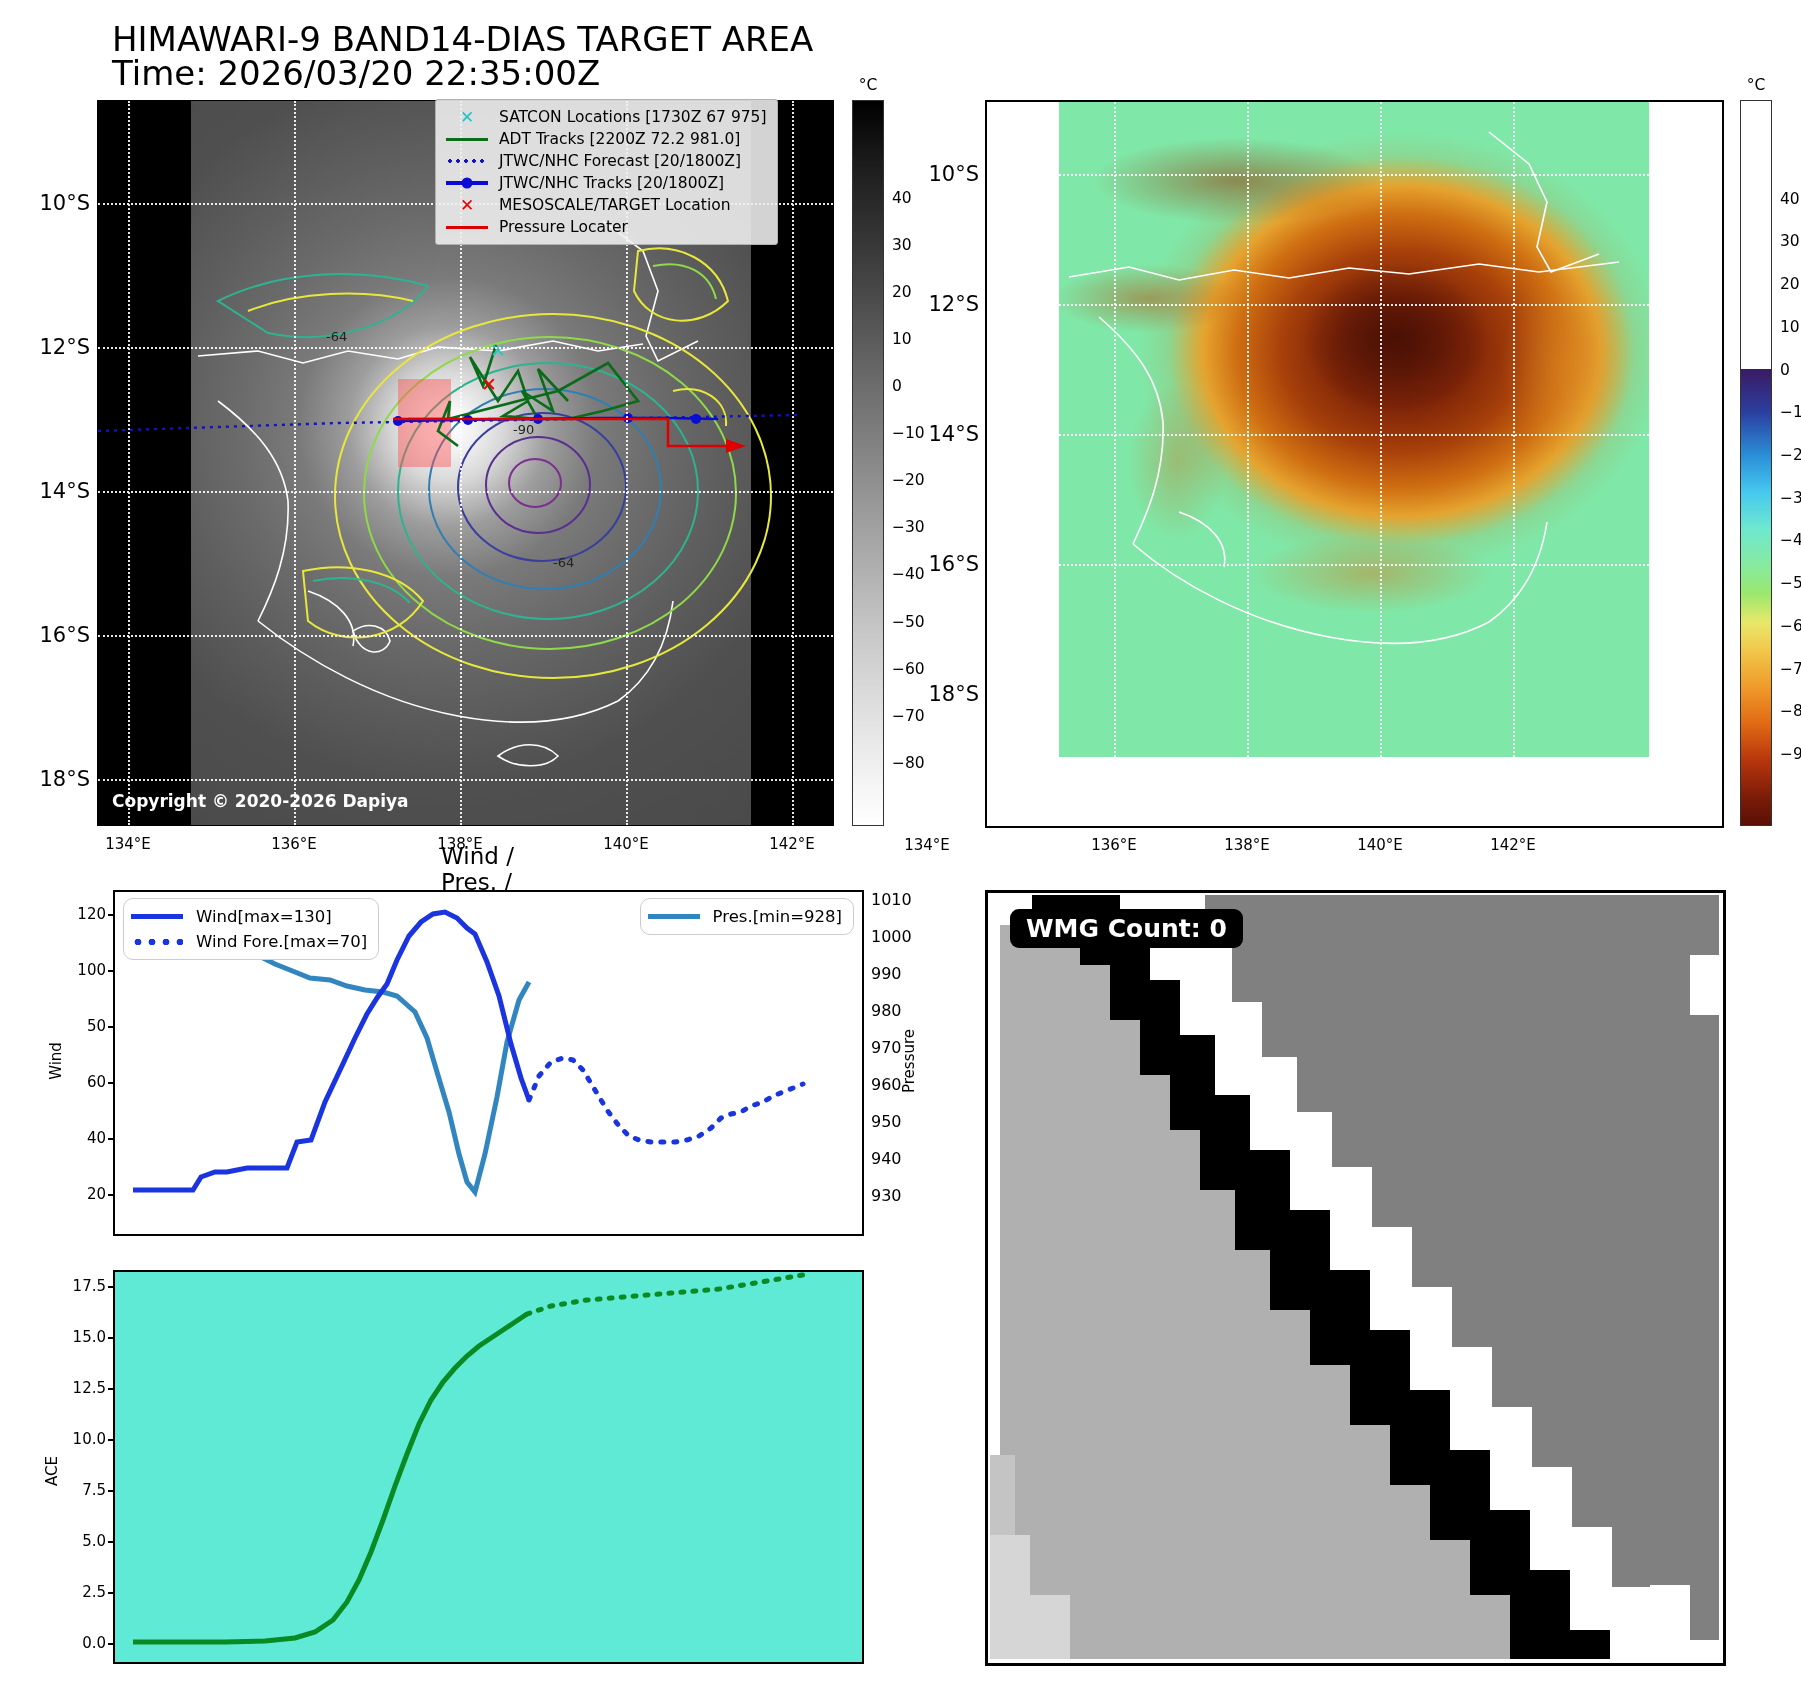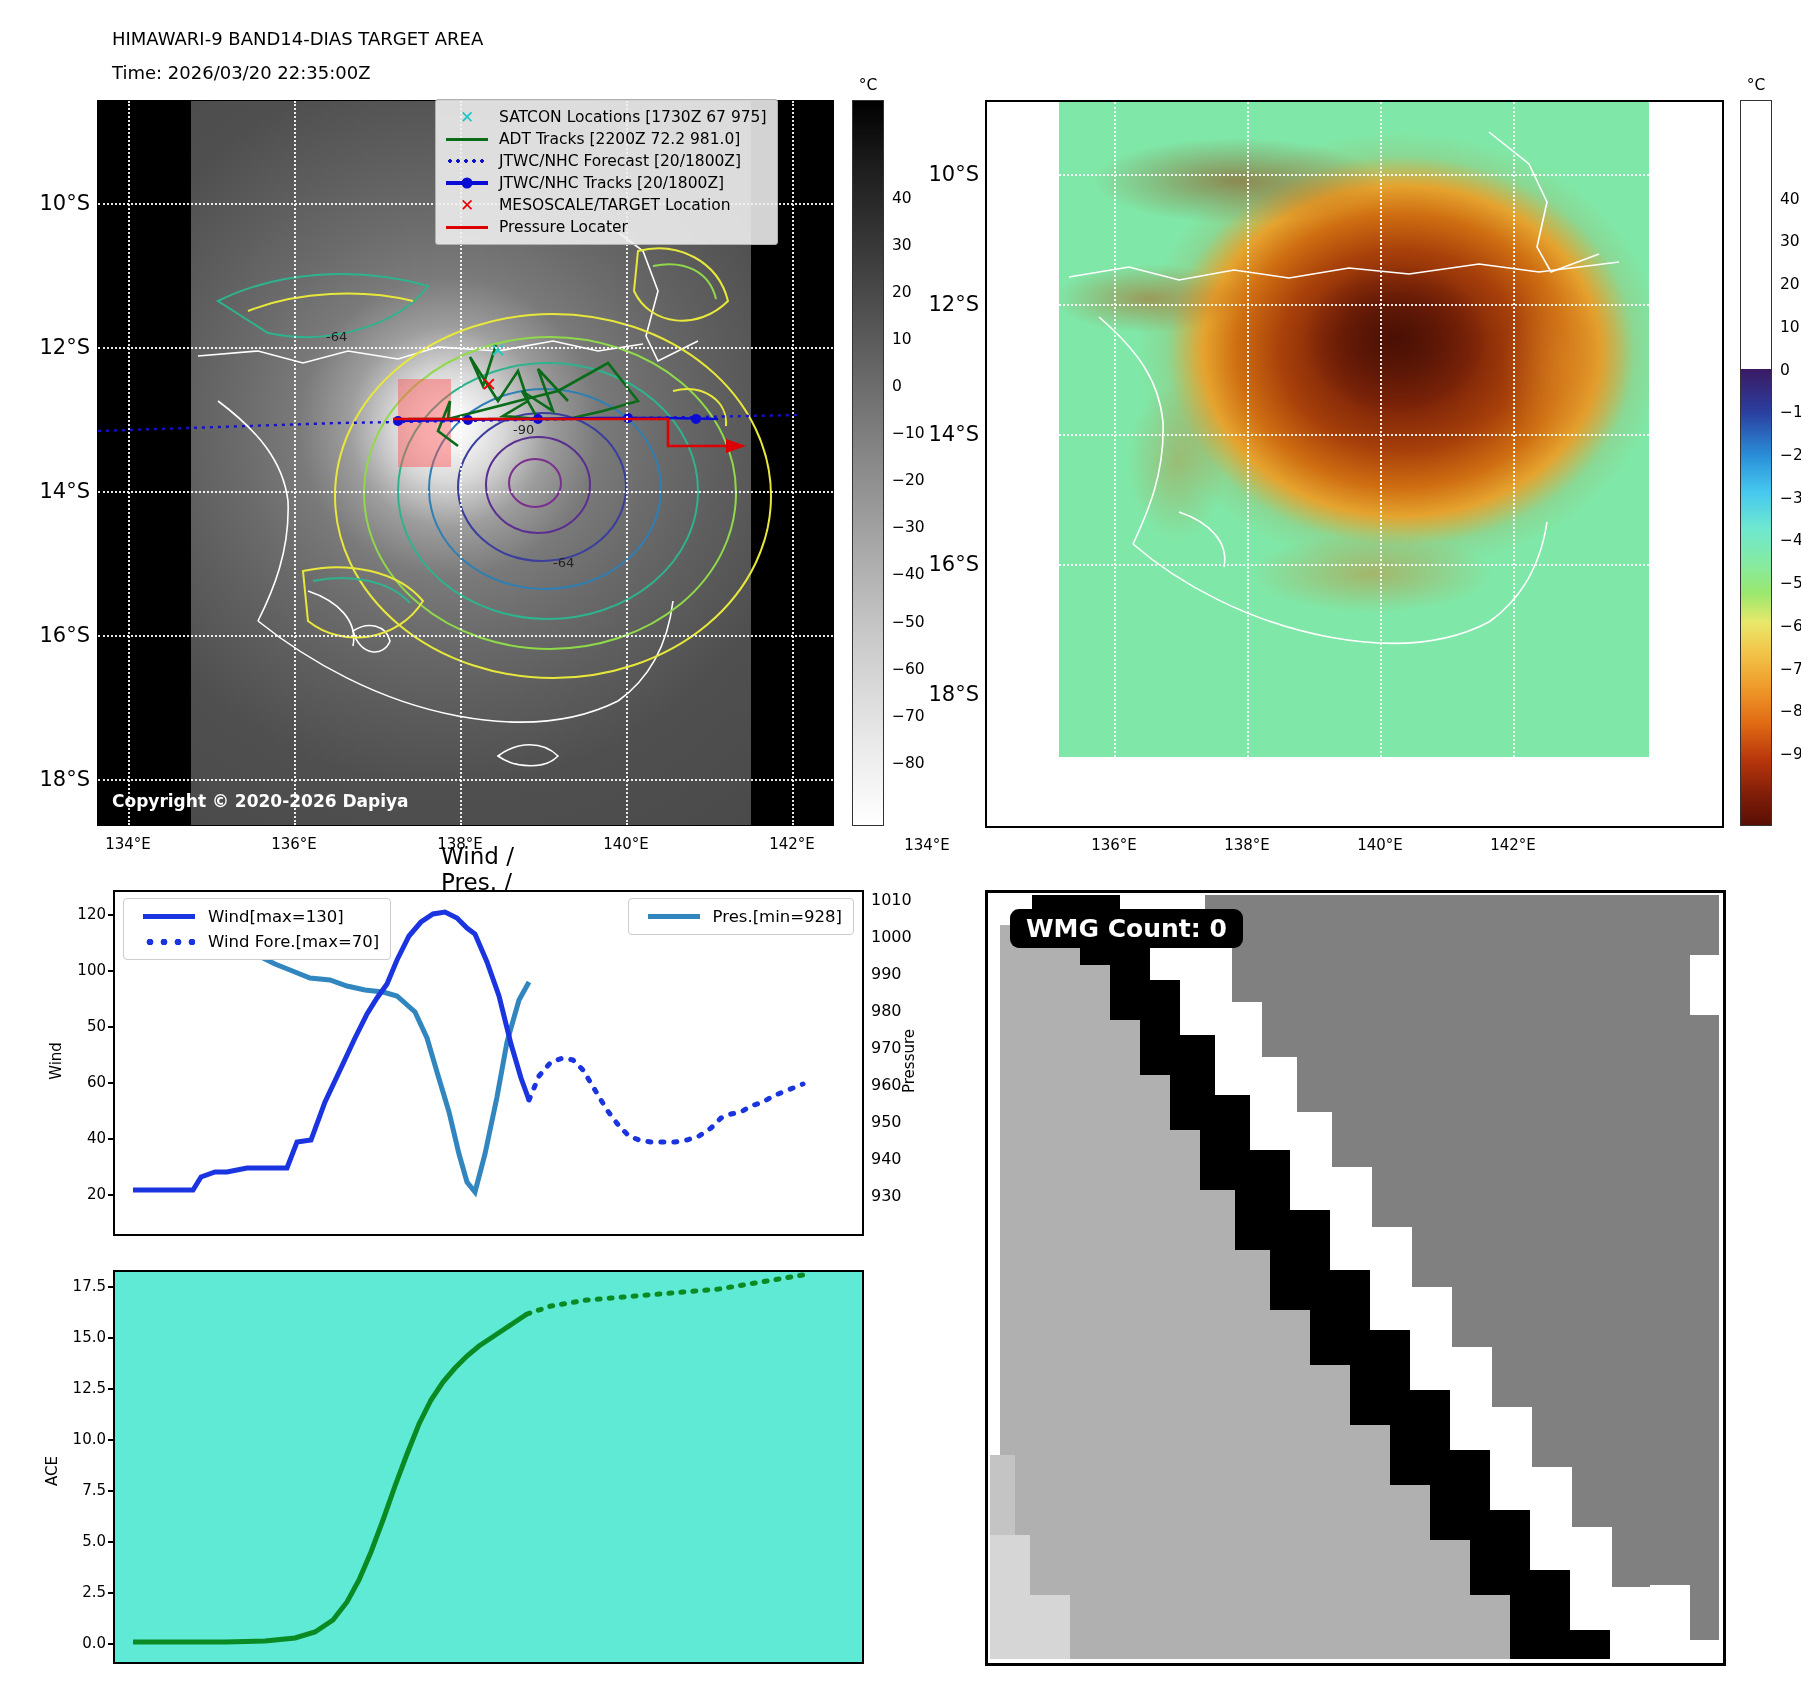--- a/index.html
+++ b/index.html
@@ -1,21 +1,21 @@
 <!DOCTYPE html>
 <html><head>
 <meta charset="utf-8">
 <style>
   html,body{margin:0;padding:0;background:#fff;}
   body{width:1801px;height:1690px;font-family:"DejaVu Sans",sans-serif;color:#000;position:relative;overflow:hidden;}
 
   .panel{position:absolute;}
 
   
-  #tl-title{position:absolute;left:112px;top:22px;font-size:18px;line-height:34px;white-space:pre;font-family:"DejaVu Sans",sans-serif;}
+  #tl-title{position:absolute;left:112px;top:22px;font-size:34px;line-height:34px;white-space:pre;font-family:"DejaVu Sans",sans-serif;}
   #tl-map-wrap{position:absolute;left:97px;top:100px;width:735px;height:724px;background:#000;border:1px solid #000;}
   #tl-img{position:absolute;left:0;top:0;width:100%;height:100%;overflow:hidden;}
   .ir-band{position:absolute;left:93px;top:0;width:560px;height:100%;
     background:
       radial-gradient(circle at 46% 45%, #ffffff 0%, #f2f2f2 5%, #d8d8d8 11%, #9d9d9d 20%, #7a7a7a 30%, #6b6b6b 42%, #5e5e5e 55%, #4f4f4f 72%, #4a4a4a 100%);
   }
   .ir-tex{position:absolute;inset:0;
     background:
       radial-gradient(ellipse 120px 70px at 20% 72%, rgba(255,255,255,.45), transparent 70%),
       radial-gradient(ellipse 160px 60px at 62% 80%, rgba(230,230,230,.35), transparent 70%),
@@ -53,21 +53,21 @@
   .awv{position:absolute;inset:0;}
 
   
   #bl-title{position:absolute;left:497px;top:843px;transform:translateX(-50%);font-size:23px;}
   #wp-axes{position:absolute;left:113px;top:890px;width:747px;height:342px;border:2px solid #000;background:#fff;}
   #ace-axes{position:absolute;left:113px;top:1270px;width:747px;height:390px;border:2px solid #000;background:#5eead4;}
   .ylab{position:absolute;font-size:15px;transform-origin:50% 50%;}
   .ytick{position:absolute;right:100%;margin-right:9px;transform:translateY(-50%);font-size:15px;white-space:nowrap;}
   .ytick-r{position:absolute;left:100%;margin-left:9px;transform:translateY(-50%);font-size:16px;white-space:nowrap;}
   .tickmark{position:absolute;width:7px;height:1.6px;background:#000;}
-  .chart-legend{position:absolute;background:#fff;border:1px solid #ccc;border-radius:4px;padding:5px 11px 5px 19px;font-size:16.5px;z-index:20;}
+  .chart-legend{position:absolute;background:#fff;border:1px solid #ccc;border-radius:10px;padding:5px 11px 5px 7px;font-size:16.5px;z-index:20;}
   .chart-legend .row{display:flex;align-items:center;height:25px;white-space:nowrap;}
   .chart-legend .key{width:56px;flex:none;margin-right:9px;display:flex;align-items:center;}
   .kl{width:52px;height:5px;}
   .kd{width:52px;height:6px;background-size:14px 6px;background-repeat:repeat-x;}
 
   
   #wmg-wrap{position:absolute;left:985px;top:890px;width:735px;height:770px;border:3px solid #000;background:#fff;}
   #wmg-canvas{position:absolute;left:2px;top:2px;right:2px;bottom:2px;overflow:hidden;}
   #wmg-badge{position:absolute;left:22px;top:16px;background:#000;color:#fff;font-size:25px;font-weight:bold;
     padding:5px 16px;border-radius:9px;z-index:10;}

